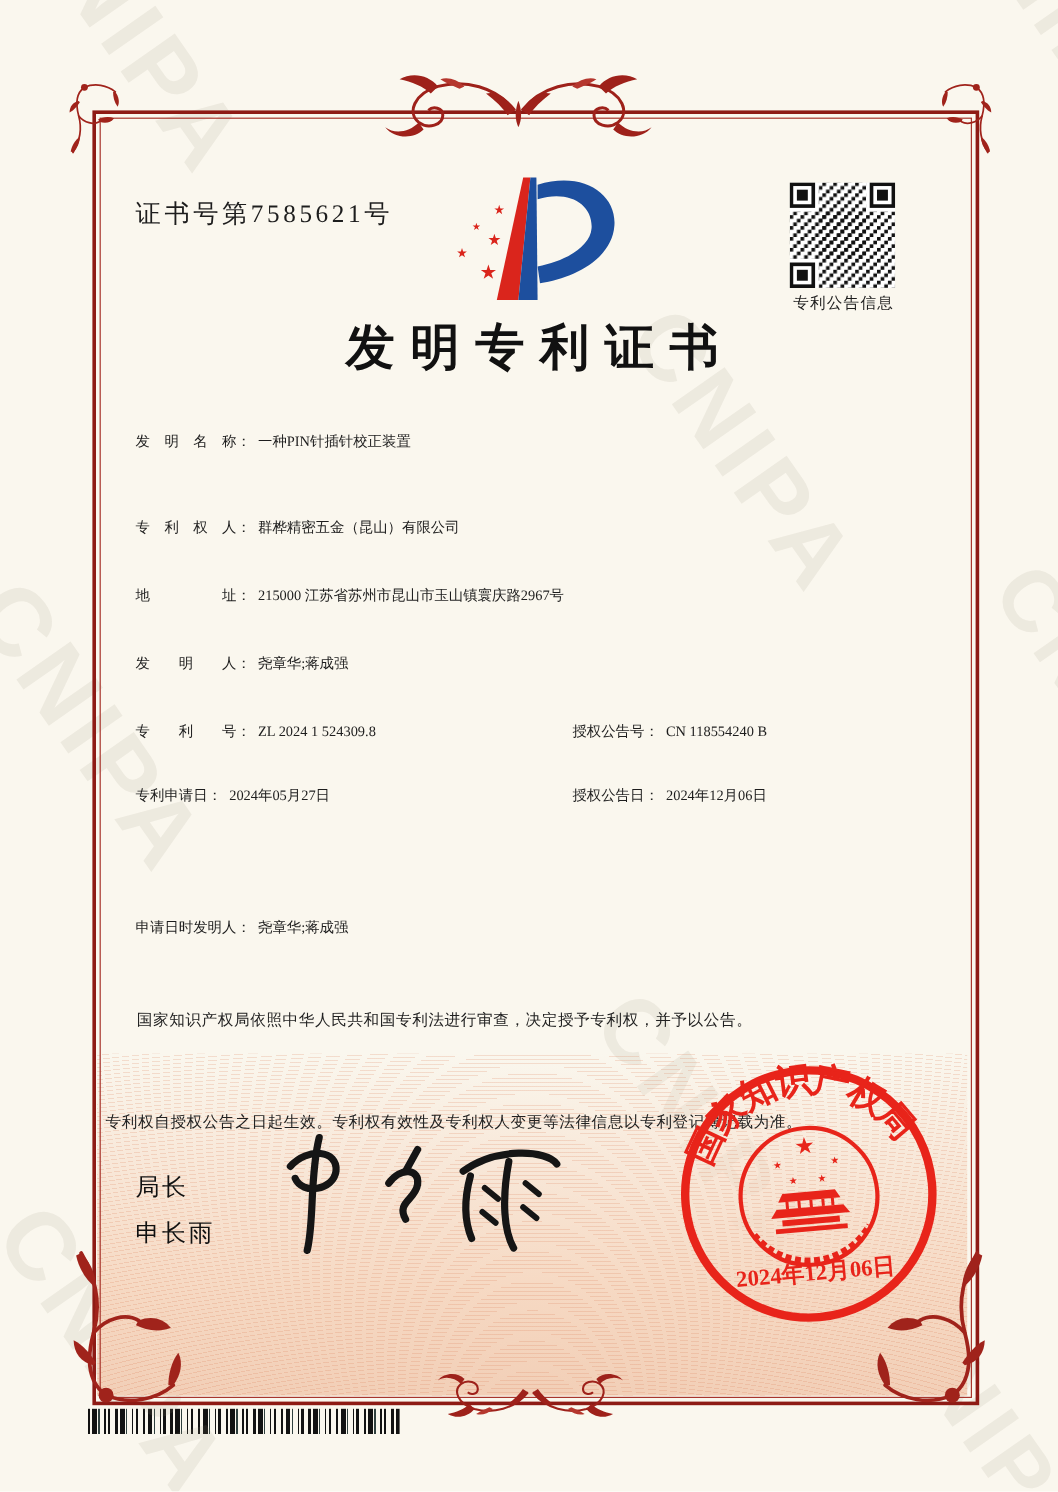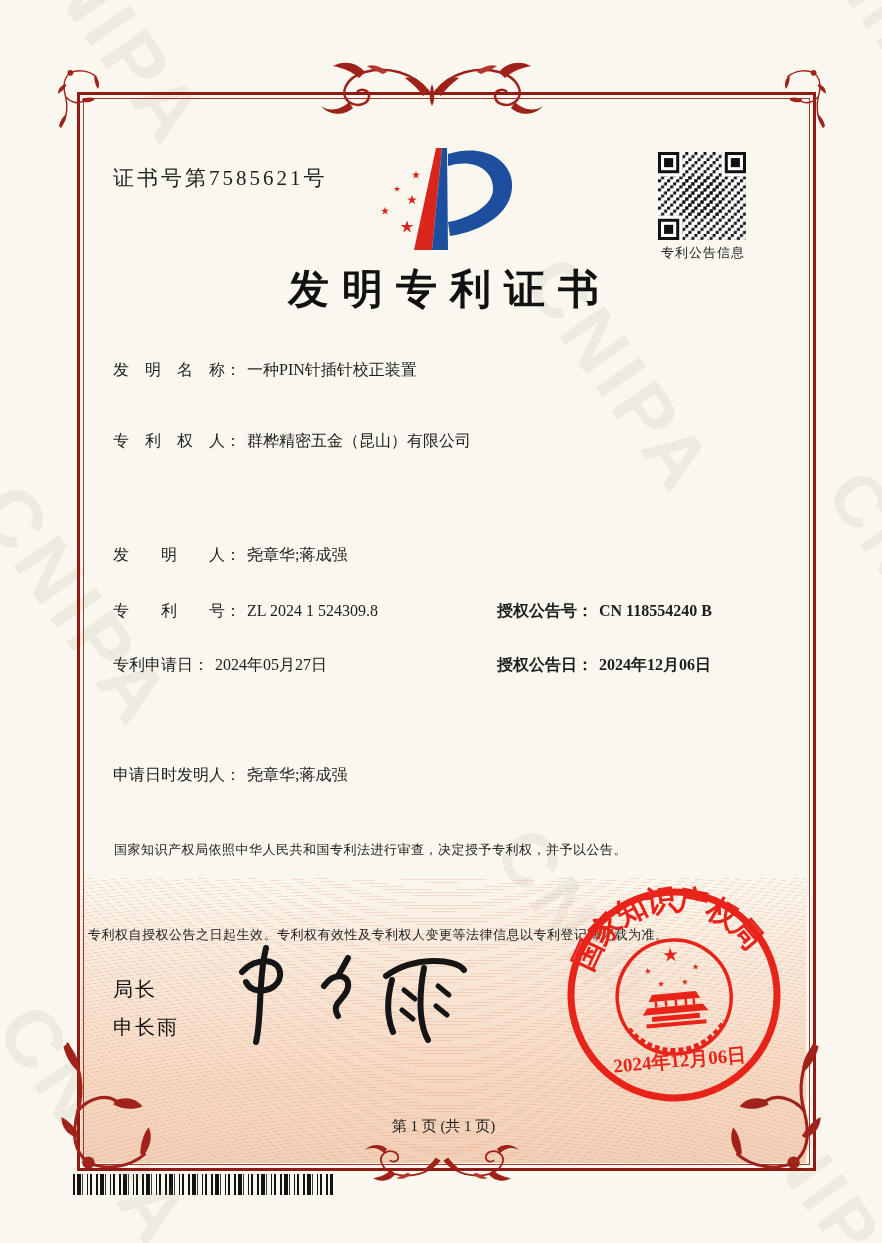--- a/index.html
+++ b/index.html
@@ -21,23 +21,23 @@
       repeating-radial-gradient(1200px 430px at 50% 150%, rgba(219,126,88,0.22) 0 1.6px, rgba(0,0,0,0) 1.6px 9px),
       linear-gradient(to bottom, rgba(247,222,203,0) 0%, rgba(247,222,203,0.55) 28%, #f6d9c3 68%, #f2cfb7 100%);
   }
   .content{position:absolute;inset:0;z-index:4;}
   .certno{position:absolute;left:113px;top:164px;font-size:21px;letter-spacing:3px;}
   .logo{position:absolute;left:356px;top:140px;}
   .qr{position:absolute;left:658px;top:152px;}
   .qrlabel{position:absolute;left:645px;top:244px;width:116px;text-align:center;font-size:13px;letter-spacing:1px;}
   .title{position:absolute;left:77px;top:262px;width:733px;text-align:center;
          font-size:41px;font-weight:bold;letter-spacing:13px;text-indent:13px;color:#111;}
-  .row{position:absolute;left:113px;width:700px;font-size:16px;white-space:nowrap;}
+  .row{position:absolute;left:113px;width:700px;font-size:12px;white-space:nowrap;}
   .fvalue{margin-left:6px;}
-  .rr{position:absolute;left:384px;top:0;font-weight:bold;}
+  .rr{position:absolute;left:364px;top:0;}
   .stmt{position:absolute;left:88px;width:708px;font-size:13px;letter-spacing:0.5px;color:#222;}
   .indent{text-indent:2em;display:block;}
   .signer{position:absolute;left:113px;font-family:Liberation Mono, monospace;
           font-size:20px;letter-spacing:2px;color:#111;}
   .signature{position:absolute;left:228px;top:930px;}
   .seal{position:absolute;left:564px;top:885px;transform:rotate(-5deg);z-index:5;}
   .footerpg{position:absolute;left:77px;top:1117px;width:733px;text-align:center;font-size:15px;}
   .barcode{position:absolute;left:73px;top:1174px;width:260px;height:21px;
     background-image:repeating-linear-gradient(90deg,
       #121212 0,#121212 2px,transparent 2px,transparent 4px,
@@ -166,20 +166,23 @@
     </svg>
     <div class="qrlabel">专利公告信息</div>
 
     <div class="title">发明专利证书</div>
 
     <div class="row" style="top:360px">
       <span>发　明　名　称：</span><span class="fvalue">一种PIN针插针校正装置</span>
     </div>
     <div class="row" style="top:431px">
       <span>专　利　权　人：</span><span class="fvalue">群桦精密五金（昆山）有限公司</span>
+    </div>
+    <div class="row" style="top:488px">
+      <span>地　　　　　址：</span><span class="fvalue">215000 江苏省苏州市昆山市玉山镇寰庆路2967号</span>
     </div>
     <div class="row" style="top:545px">
       <span>发　　明　　人：</span><span class="fvalue">尧章华;蒋成强</span>
     </div>
     <div class="row" style="top:601px">
       <span>专　　利　　号：</span><span class="fvalue">ZL 2024 1 524309.8</span>
       <span class="rr"><span>授权公告号：</span><span class="fvalue">CN 118554240 B</span></span>
     </div>
     <div class="row" style="top:655px">
       <span>专利申请日：</span><span class="fvalue">2024年05月27日</span>
@@ -238,18 +241,17 @@
           <rect x="100" y="115" width="2.5" height="6"></rect>
         <rect x="110" y="115" width="2.5" height="6"></rect>
           <rect x="120" y="115" width="2.5" height="6"></rect>
         <rect x="128" y="115" width="2.5" height="6"></rect>
         <rect x="86" y="130" width="48" height="5"></rect>
         <rect x="80" y="137" width="60" height="4"></rect>
       </g>
       <text x="110" y="182" text-anchor="middle" font-size="19" font-weight="bold" fill="#e8241a">2024年12月06日</text>
     </svg>
 
-    <div class="footerpg">第 1 页 (共 1 页)</div>
   </div>
 
   <div class="barcode"></div>
 
 </div>
 
 </body></html>

